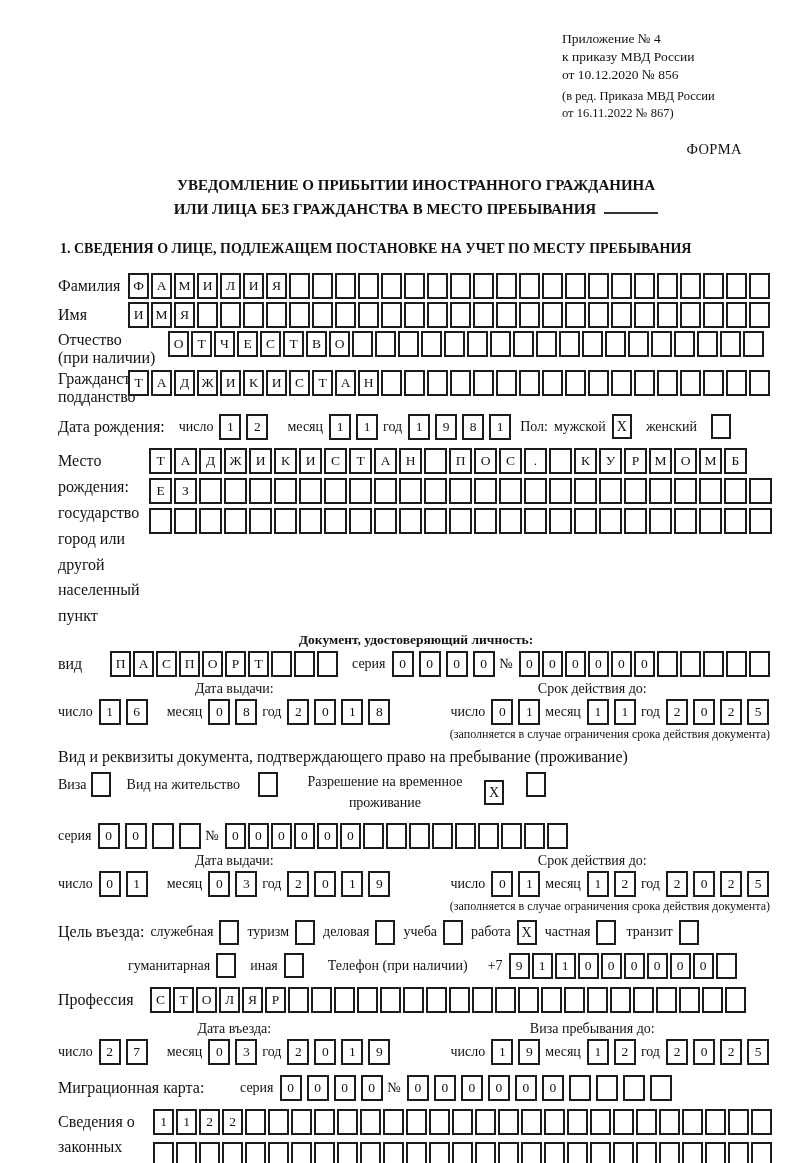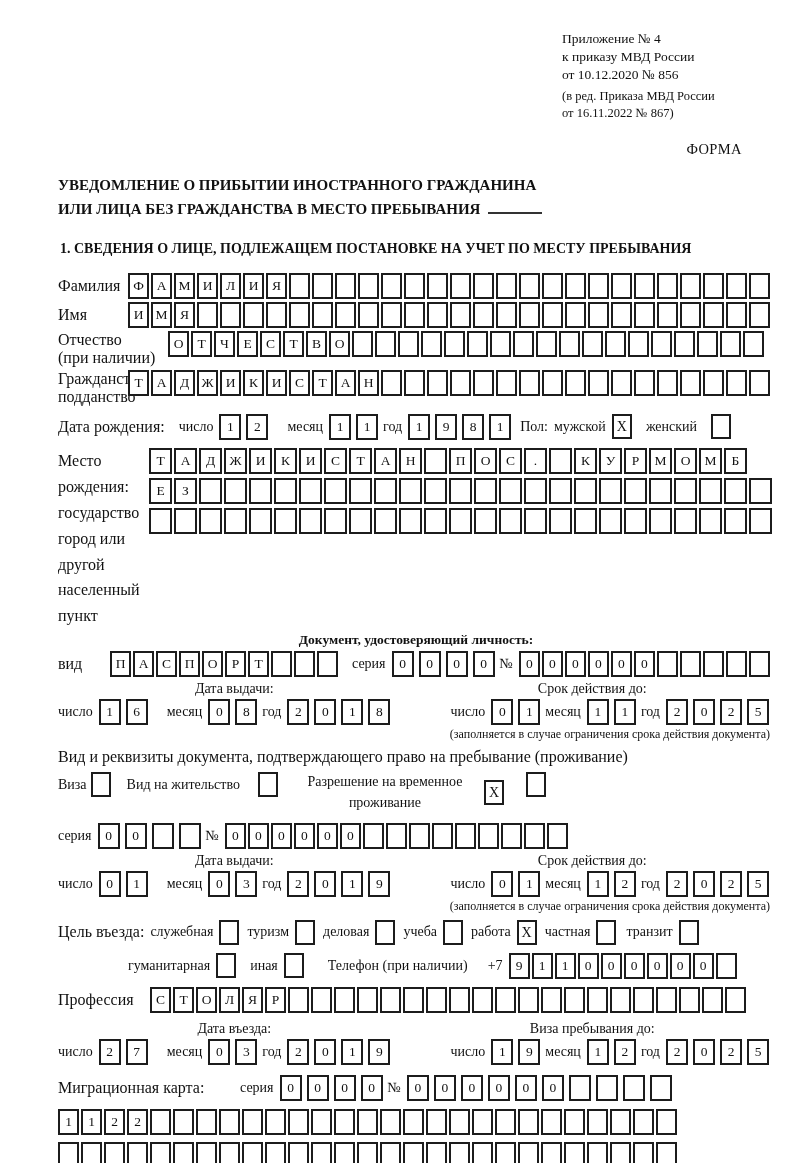--- a/index.html
+++ b/index.html
@@ -16,21 +16,21 @@
         text-align:center;line-height:21px;font-size:14px;background:#fff;flex:0 0 auto;}
 
   .frow{display:flex;align-items:center;margin-bottom:3px;}
   .frow-top{display:flex;align-items:flex-start;margin-bottom:3px;}
   .lbl{font-size:16px;flex:0 0 auto;}
 
   .appendix{margin-left:auto;width:212px;font-size:13.5px;line-height:1.32;}
   .appendix .ed{font-size:12.5px;margin-top:5px;line-height:1.32;}
   .forma{text-align:right;font-weight:normal;font-size:14.5px;padding-right:32px;margin-top:20px;letter-spacing:.4px;}
 
-  .title{text-align:left;font-weight:bold;font-size:15px;line-height:1.55;margin-top:16px;}
+  .title{text-align:center;font-weight:bold;font-size:15px;line-height:1.55;margin-top:16px;}
   .blank{display:inline-block;width:54px;height:3px;border-bottom:2.5px solid #333;margin-left:8px;vertical-align:baseline;}
 
   .sec{font-weight:bold;font-size:14px;margin:20px 0 16px 2px;}
 
   .lblcol{display:flex;flex-direction:column;}
   .doc-head{text-align:center;font-weight:bold;font-size:13.5px;margin:2px 0 3px 0;}
 
   .datecols{display:flex;margin-top:4px;}
   .dcol-l{width:358px;}
   .dcol-r{flex:1;}
@@ -647,20 +647,25 @@
         <span class="cell">0</span>
         <span class="cell">0</span>
         <span class="cell"></span>
         <span class="cell"></span>
         <span class="cell"></span>
         <span class="cell"></span>
       </span>
   </div>
 
   <div class="frow-top" style="margin-top:8px">
+    <span class="lblcol" style="width:118px;line-height:1.6;">
+      <span class="lbl">Сведения о</span>
+      <span class="lbl">законных</span>
+
+    </span>
     <span class="lblcol">
       <span class="cells" style="margin-bottom:7px">
           <span class="cell">1</span>
           <span class="cell">1</span>
           <span class="cell">2</span>
           <span class="cell">2</span>
           <span class="cell"></span>
           <span class="cell"></span>
           <span class="cell"></span>
           <span class="cell"></span>

